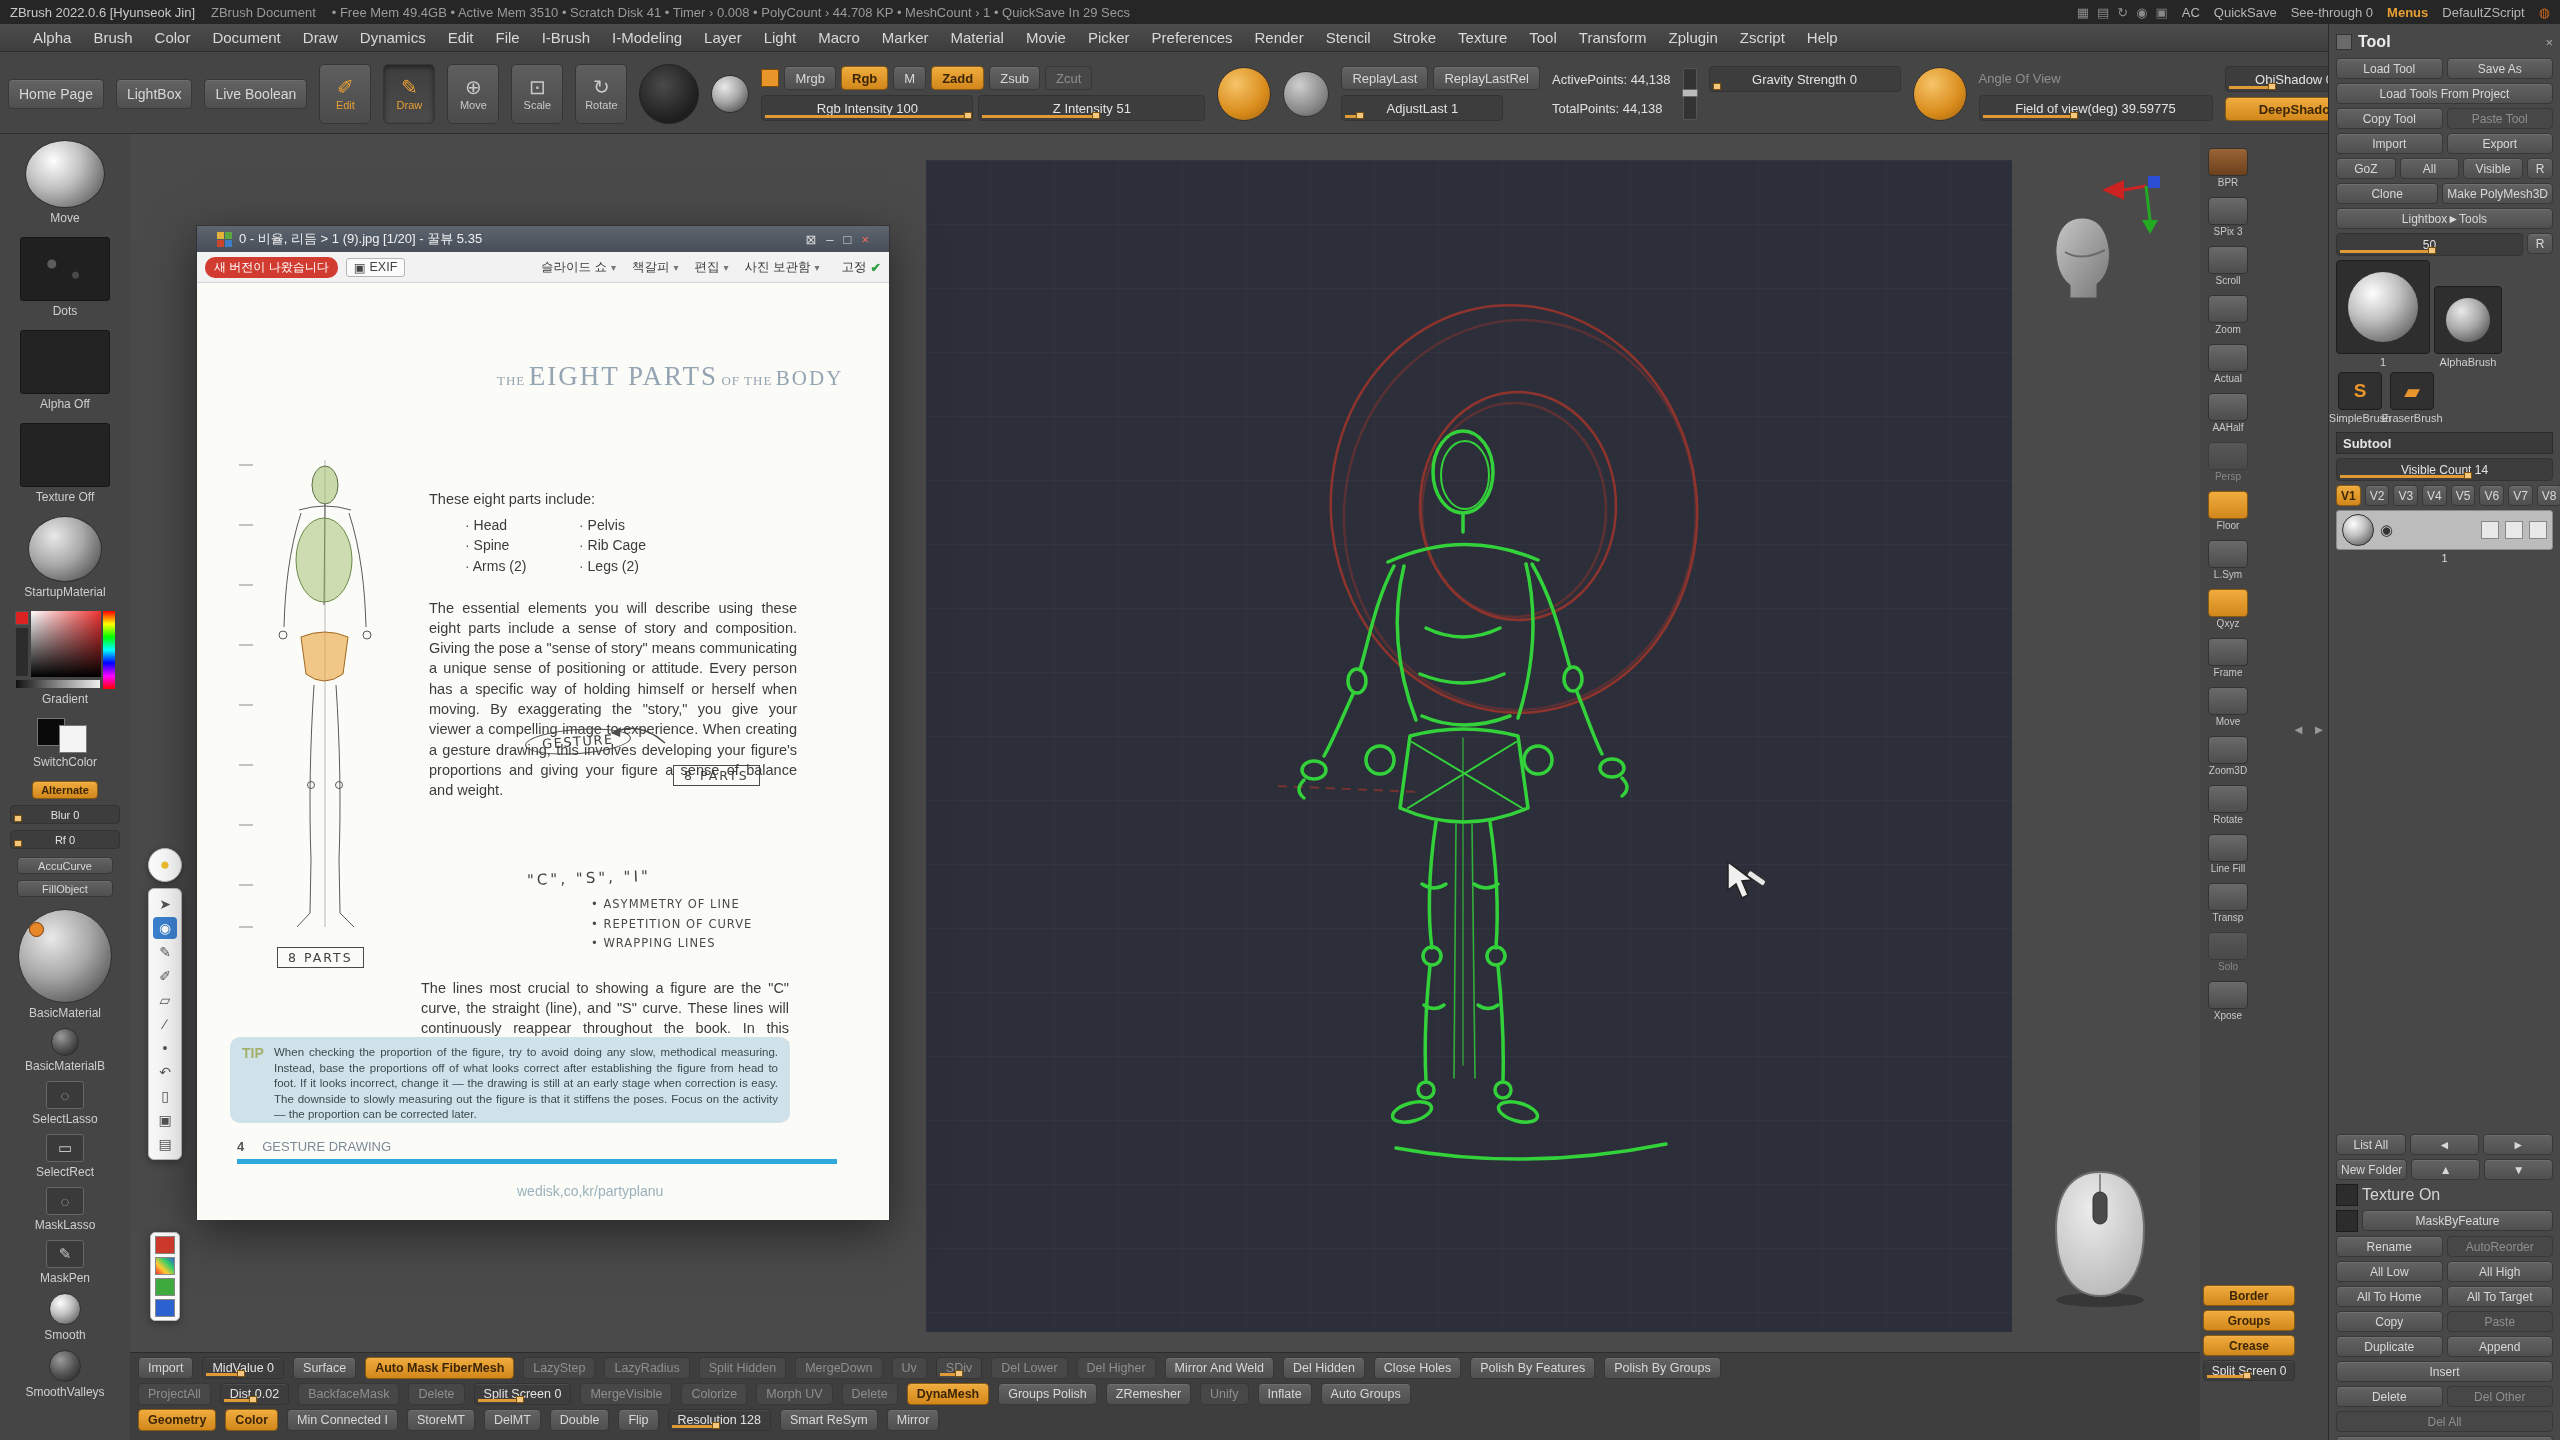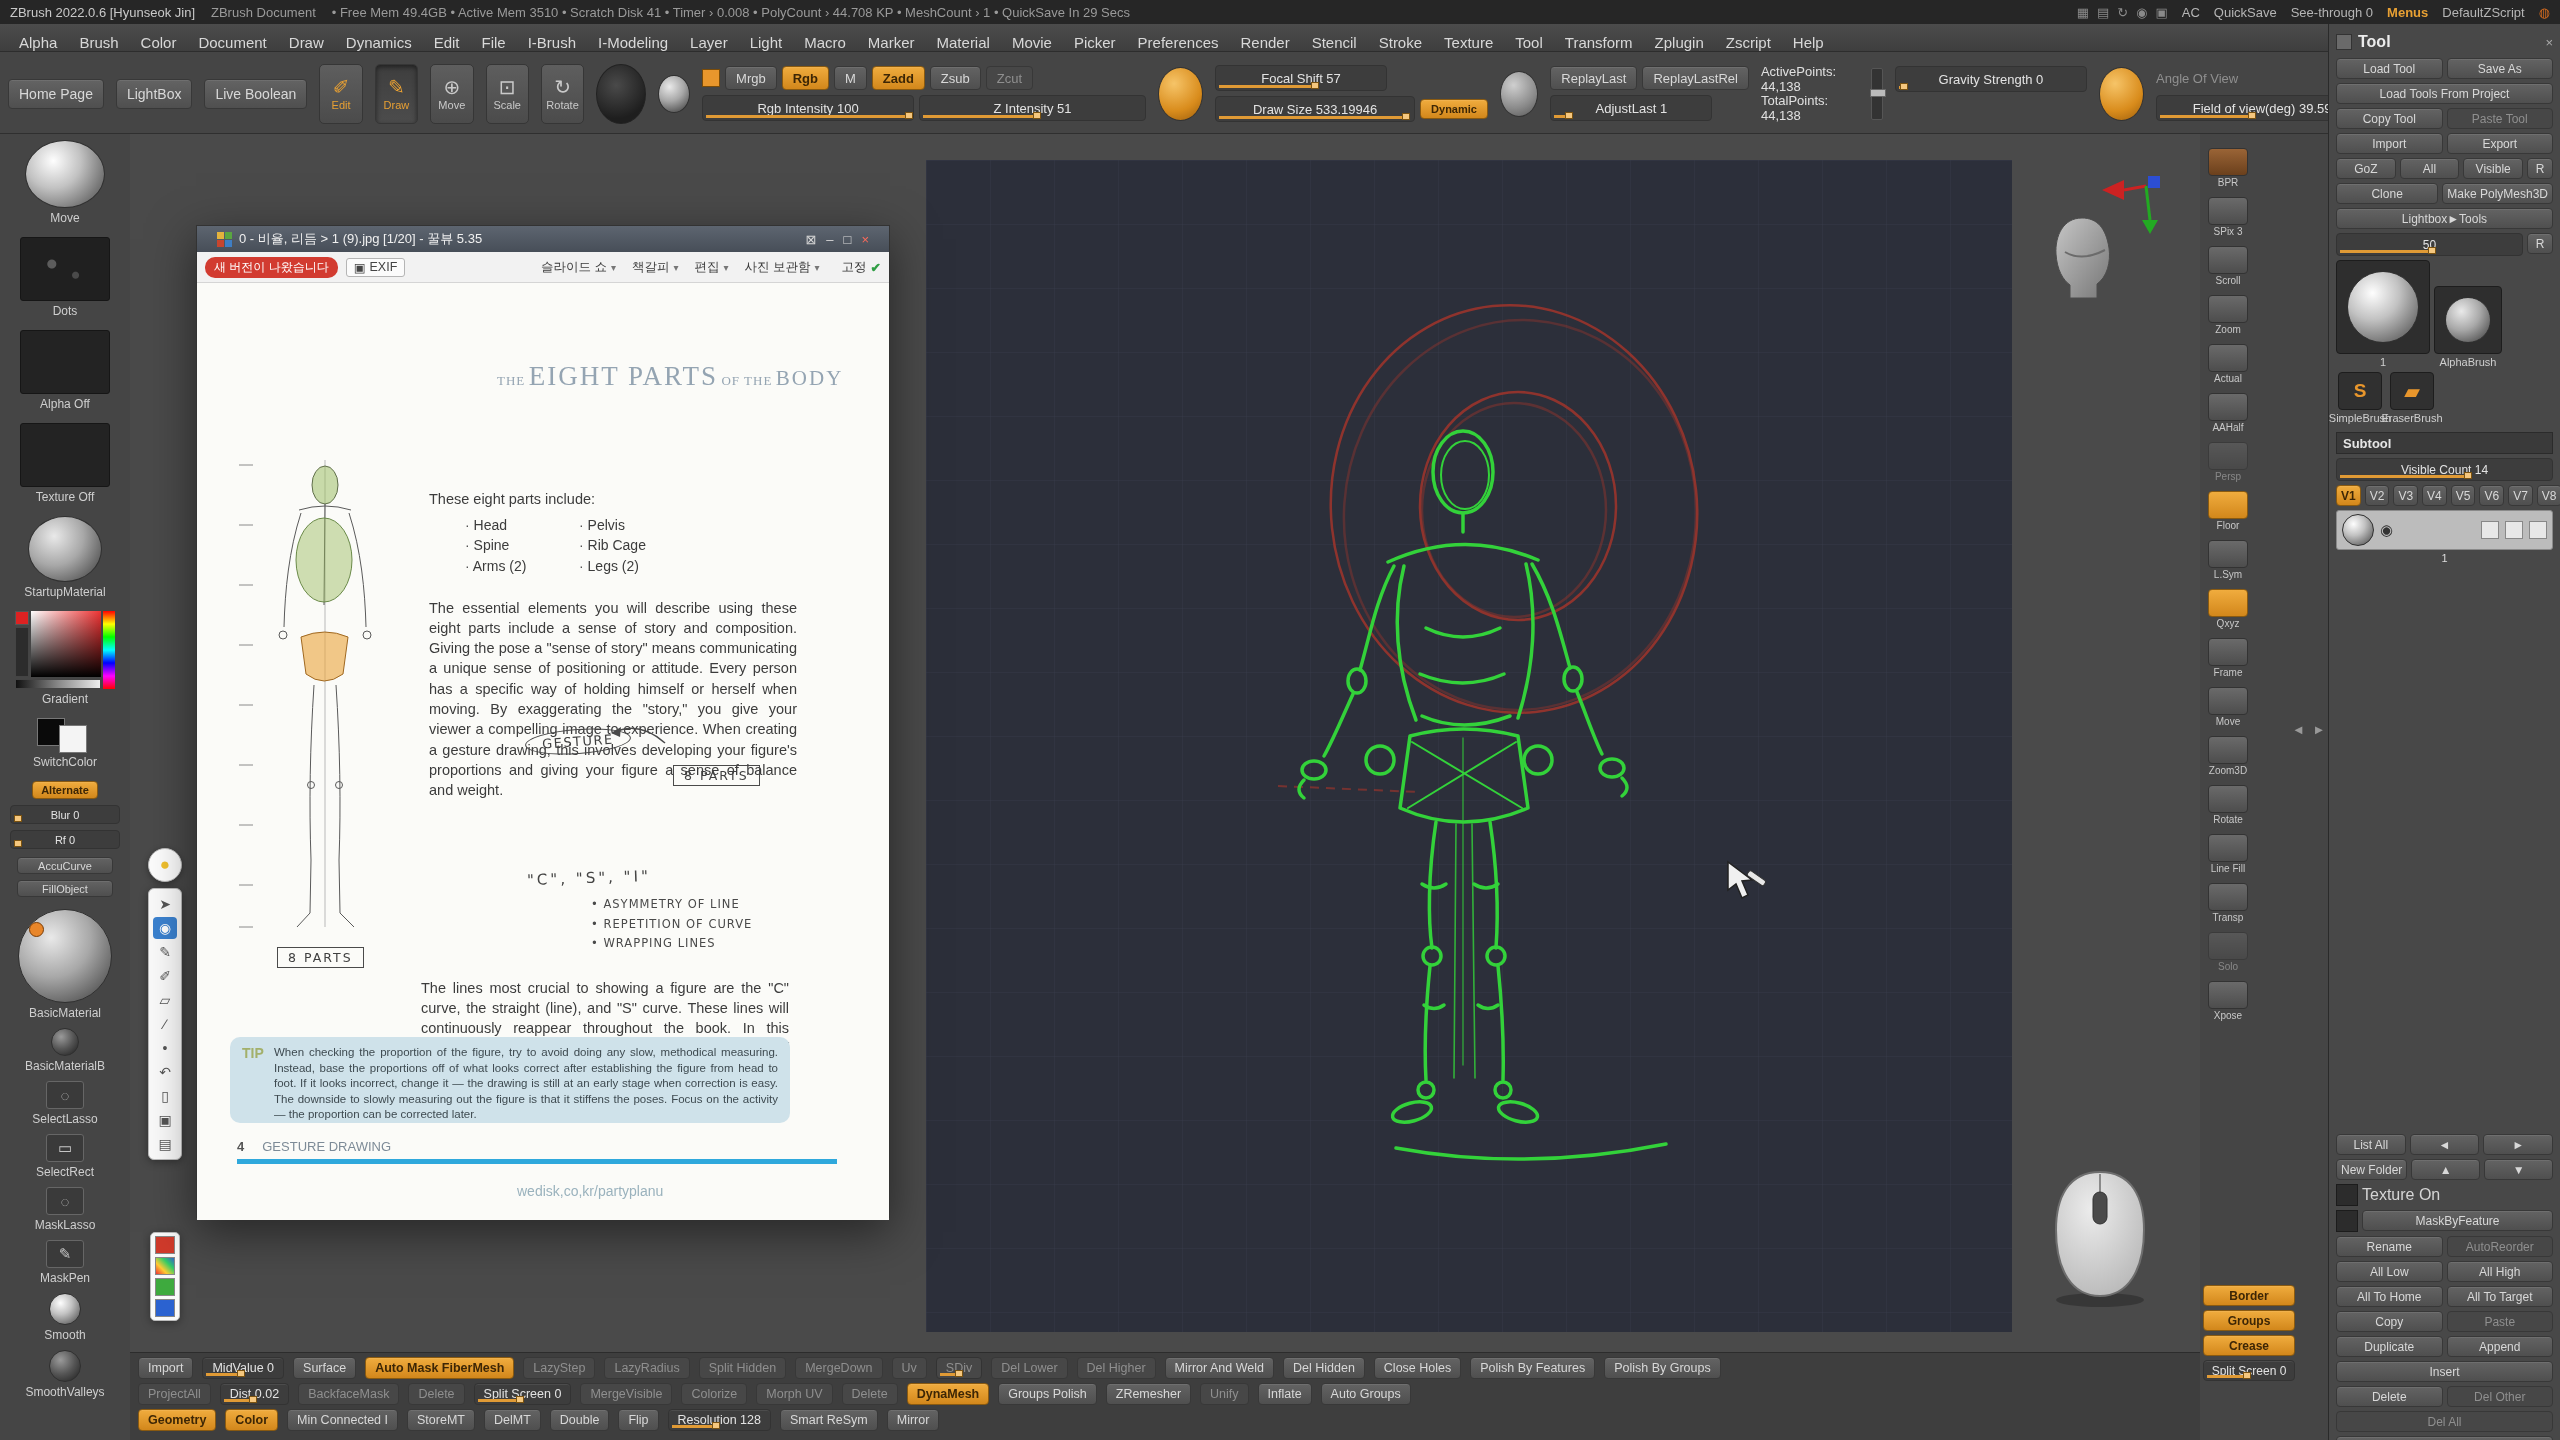--- a/index.html
+++ b/index.html
@@ -27,21 +27,21 @@
             gap:16px;padding:0 10px;box-sizing:border-box;font-size:13px;color:#9a9a9a}
   #titlebar .tl{color:#c9c9c9}
   #tb-right{margin-left:auto;display:flex;align-items:center;gap:14px}
   #tb-right .tb-item{color:#b5b5b5}
   #tb-right .tb-item.active{color:#e8a033;font-weight:bold}
   .tb-ico{font-size:13px;color:#8a8a8a}
   .tb-ico.warm{color:#d2691e}
 
   
   #menubar{position:absolute;top:24px;left:0;width:100%;height:28px;background:linear-gradient(#4c4c4c,#3e3e3e);
-           border-bottom:1px solid #2d2d2d;display:flex;align-items:flex-end;padding:0 8px;box-sizing:border-box}
+           border-bottom:1px solid #2d2d2d;display:flex;align-items:center;padding:0 22px;box-sizing:border-box}
   .menu-item{padding:0 11px;font-size:15px;color:#d8d8d8}
 
   
   #topshelf{position:absolute;top:54px;left:0;width:100%;height:80px;background:#454545;border-bottom:1px solid #2f2f2f;
             display:flex;align-items:center;gap:12px;padding:0 8px;box-sizing:border-box}
   .shelf-btn{height:30px;font-size:14px}
   .tool-icon-btn{width:50px;height:58px;display:flex;flex-direction:column;align-items:center;justify-content:center;gap:2px;
                  background:linear-gradient(#5e5e5e,#4b4b4b);border:1px solid #363636;border-radius:5px}
   .tool-icon-btn .glyph{font-size:20px;color:#c9c9c9;line-height:1}
   .tool-icon-btn .lbl{font-size:11px;color:#c9c9c9}
@@ -298,33 +298,20 @@
         <div class="slider" style="--fill:97%;width:190px">
             <span>Rgb Intensity 100</span>
           </div>
         <div class="slider" style="--fill:51%;width:205px">
             <span>Z Intensity 51</span>
           </div>
       </div>
     </div>
 
     <div class="circle-ico orange-circle" style="width:52px;height:52px"></div>
-    <div class="shelf-col">
-      <div class="shelf-row">
-        <div class="slider" style="--fill:57%;width:150px">
-            <span>Focal Shift 57</span>
-          </div>
-      </div>
-      <div class="shelf-row">
-        <div class="slider" style="--fill:95%;width:178px">
-            <span>Draw Size 533.19946</span>
-          </div>
-        <button class="btn active" style="height:20px;font-size:11px">Dynamic</button>
-      </div>
-    </div>
 
     <div class="circle-ico gray-circle" style="width:44px;height:44px"></div>
     <div class="shelf-col">
       <div class="shelf-row">
         <button class="btn">ReplayLast</button>
         <button class="btn">ReplayLastRel</button>
       </div>
       <div class="shelf-row">
         <div class="slider" style="--fill:10%;width:140px">
             <span>AdjustLast 1</span>

